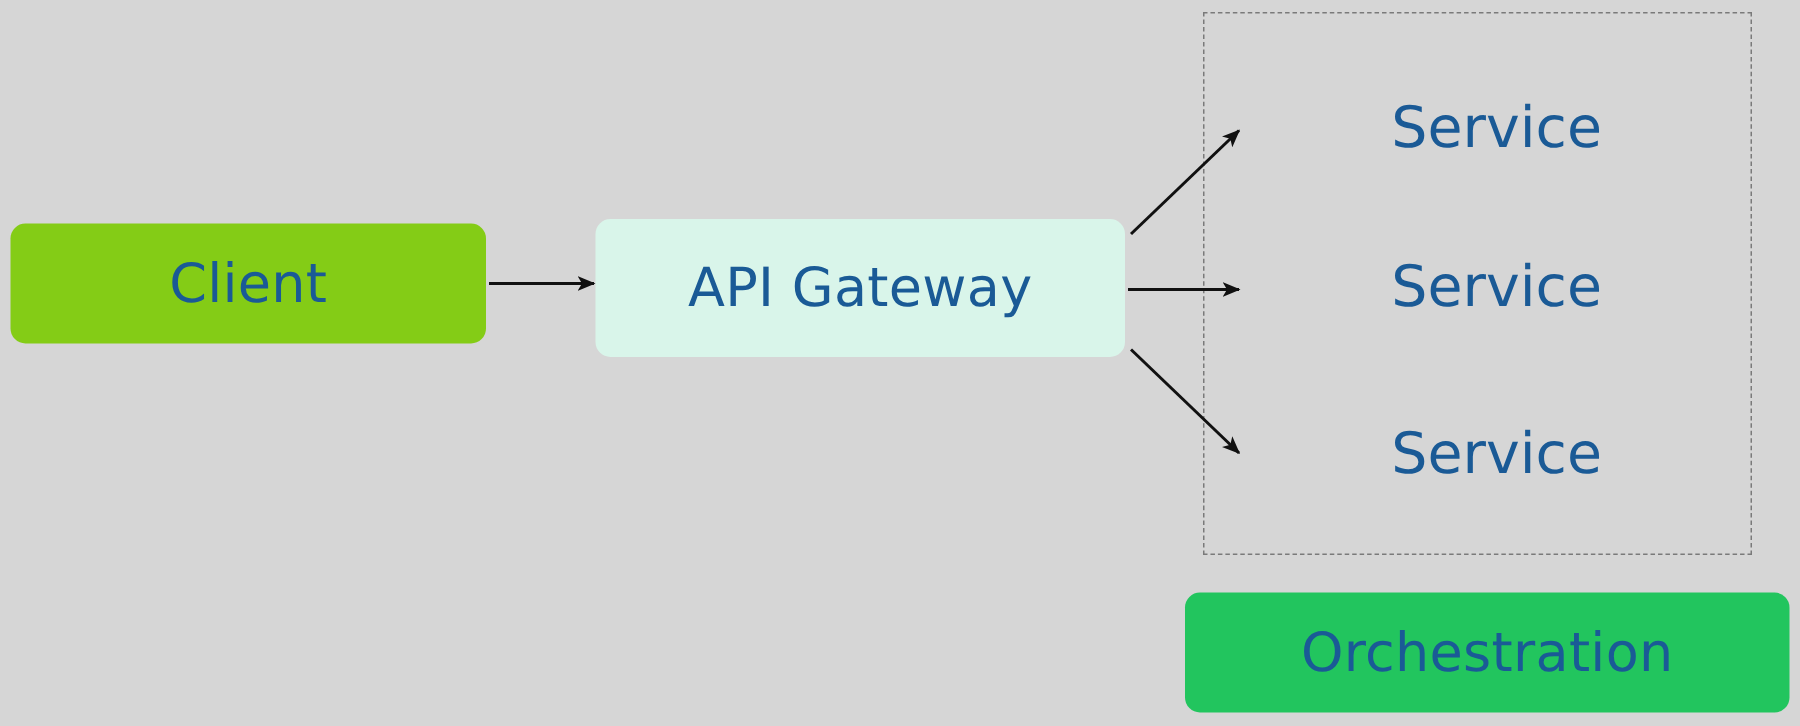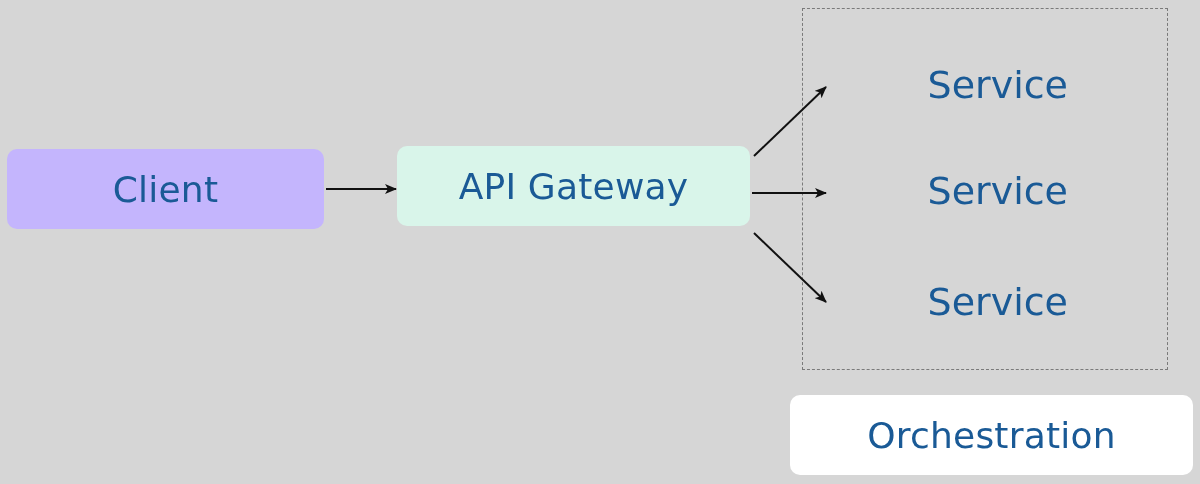--- a/index.html
+++ b/index.html
@@ -10,23 +10,23 @@
     font-family: "DejaVu Sans", "Liberation Sans", sans-serif;
   }
   .box {
     position: absolute;
     border-radius: 10px;
     display: flex; align-items: center; justify-content: center;
     color: #1a5a96;
     font-size: 36px;
     letter-spacing: 0.2px;
   }
-  #client { left: 7px; top: 149px; width: 317px; height: 80px; background: #c4b5fd; }
-  #gateway { left: 397px; top: 146px; width: 353px; height: 80px; background: #d9f5ea; }
-  #orch { left: 790px; top: 395px; width: 403px; height: 80px; background: #ffffff; }
+  #client { left: 7px; top: 149px; width: 317px; height: 80px; background: #84cc16; }
+  #gateway { left: 397px; top: 146px; width: 353px; height: 92px; background: #d9f5ea; }
+  #orch { left: 790px; top: 395px; width: 403px; height: 80px; background: #22c55e; }
   #container {
     position: absolute;
     left: 802px; top: 8px; width: 366px; height: 362px;
     border: 1.5px dashed #7a7a7a;
     box-sizing: border-box;
   }
   .service {
     position: absolute;
     left: 902px; width: 166px;
     text-align: right;

